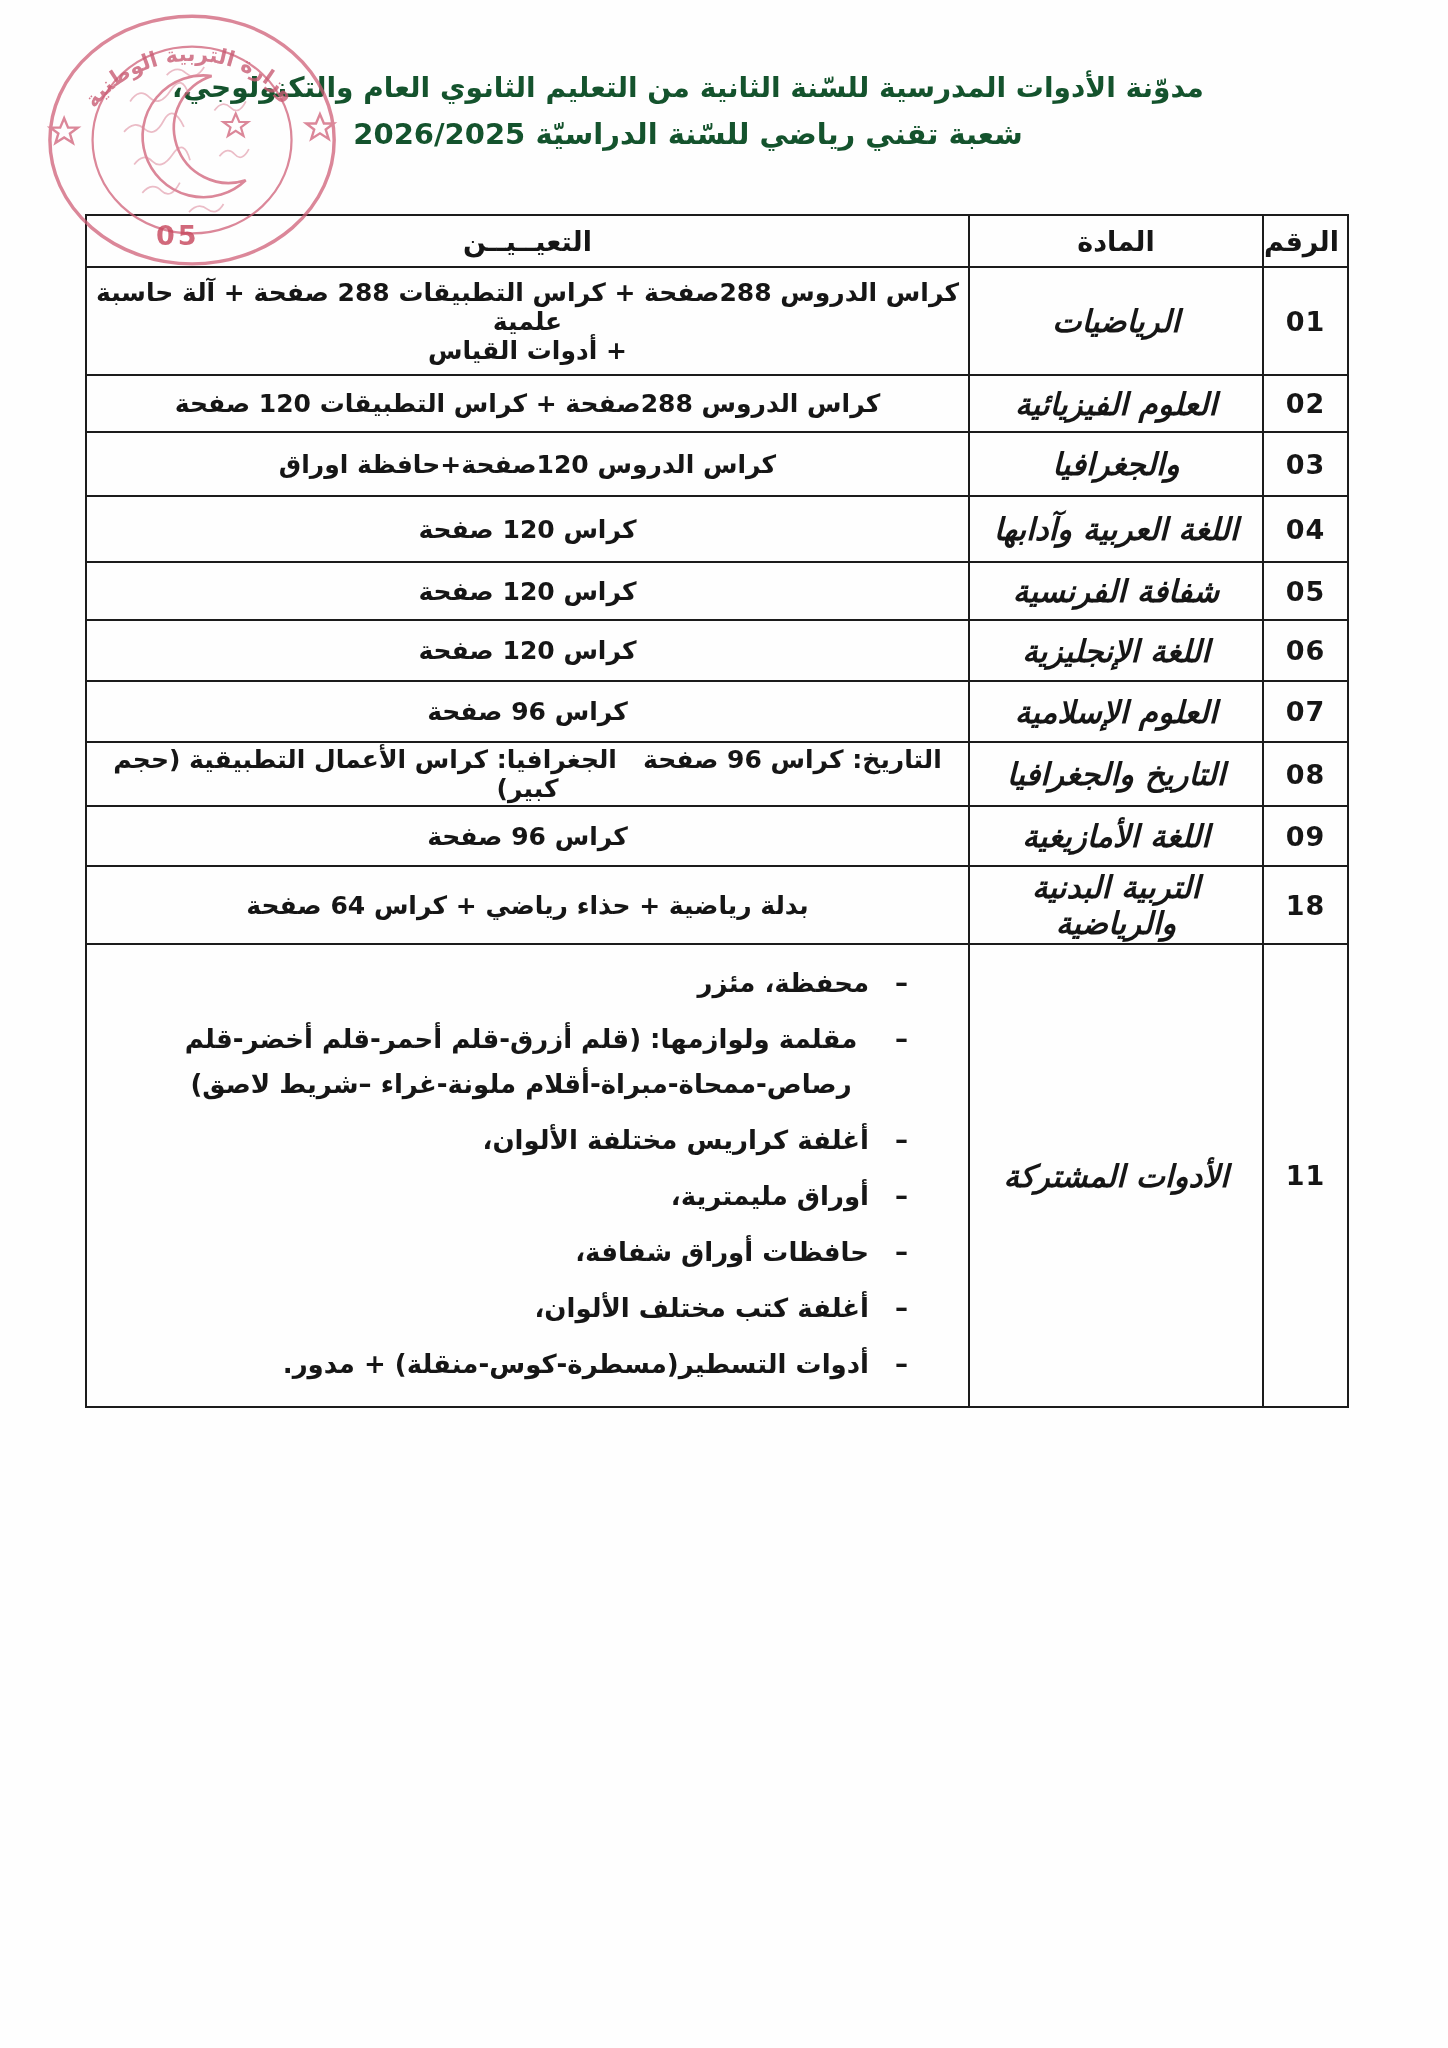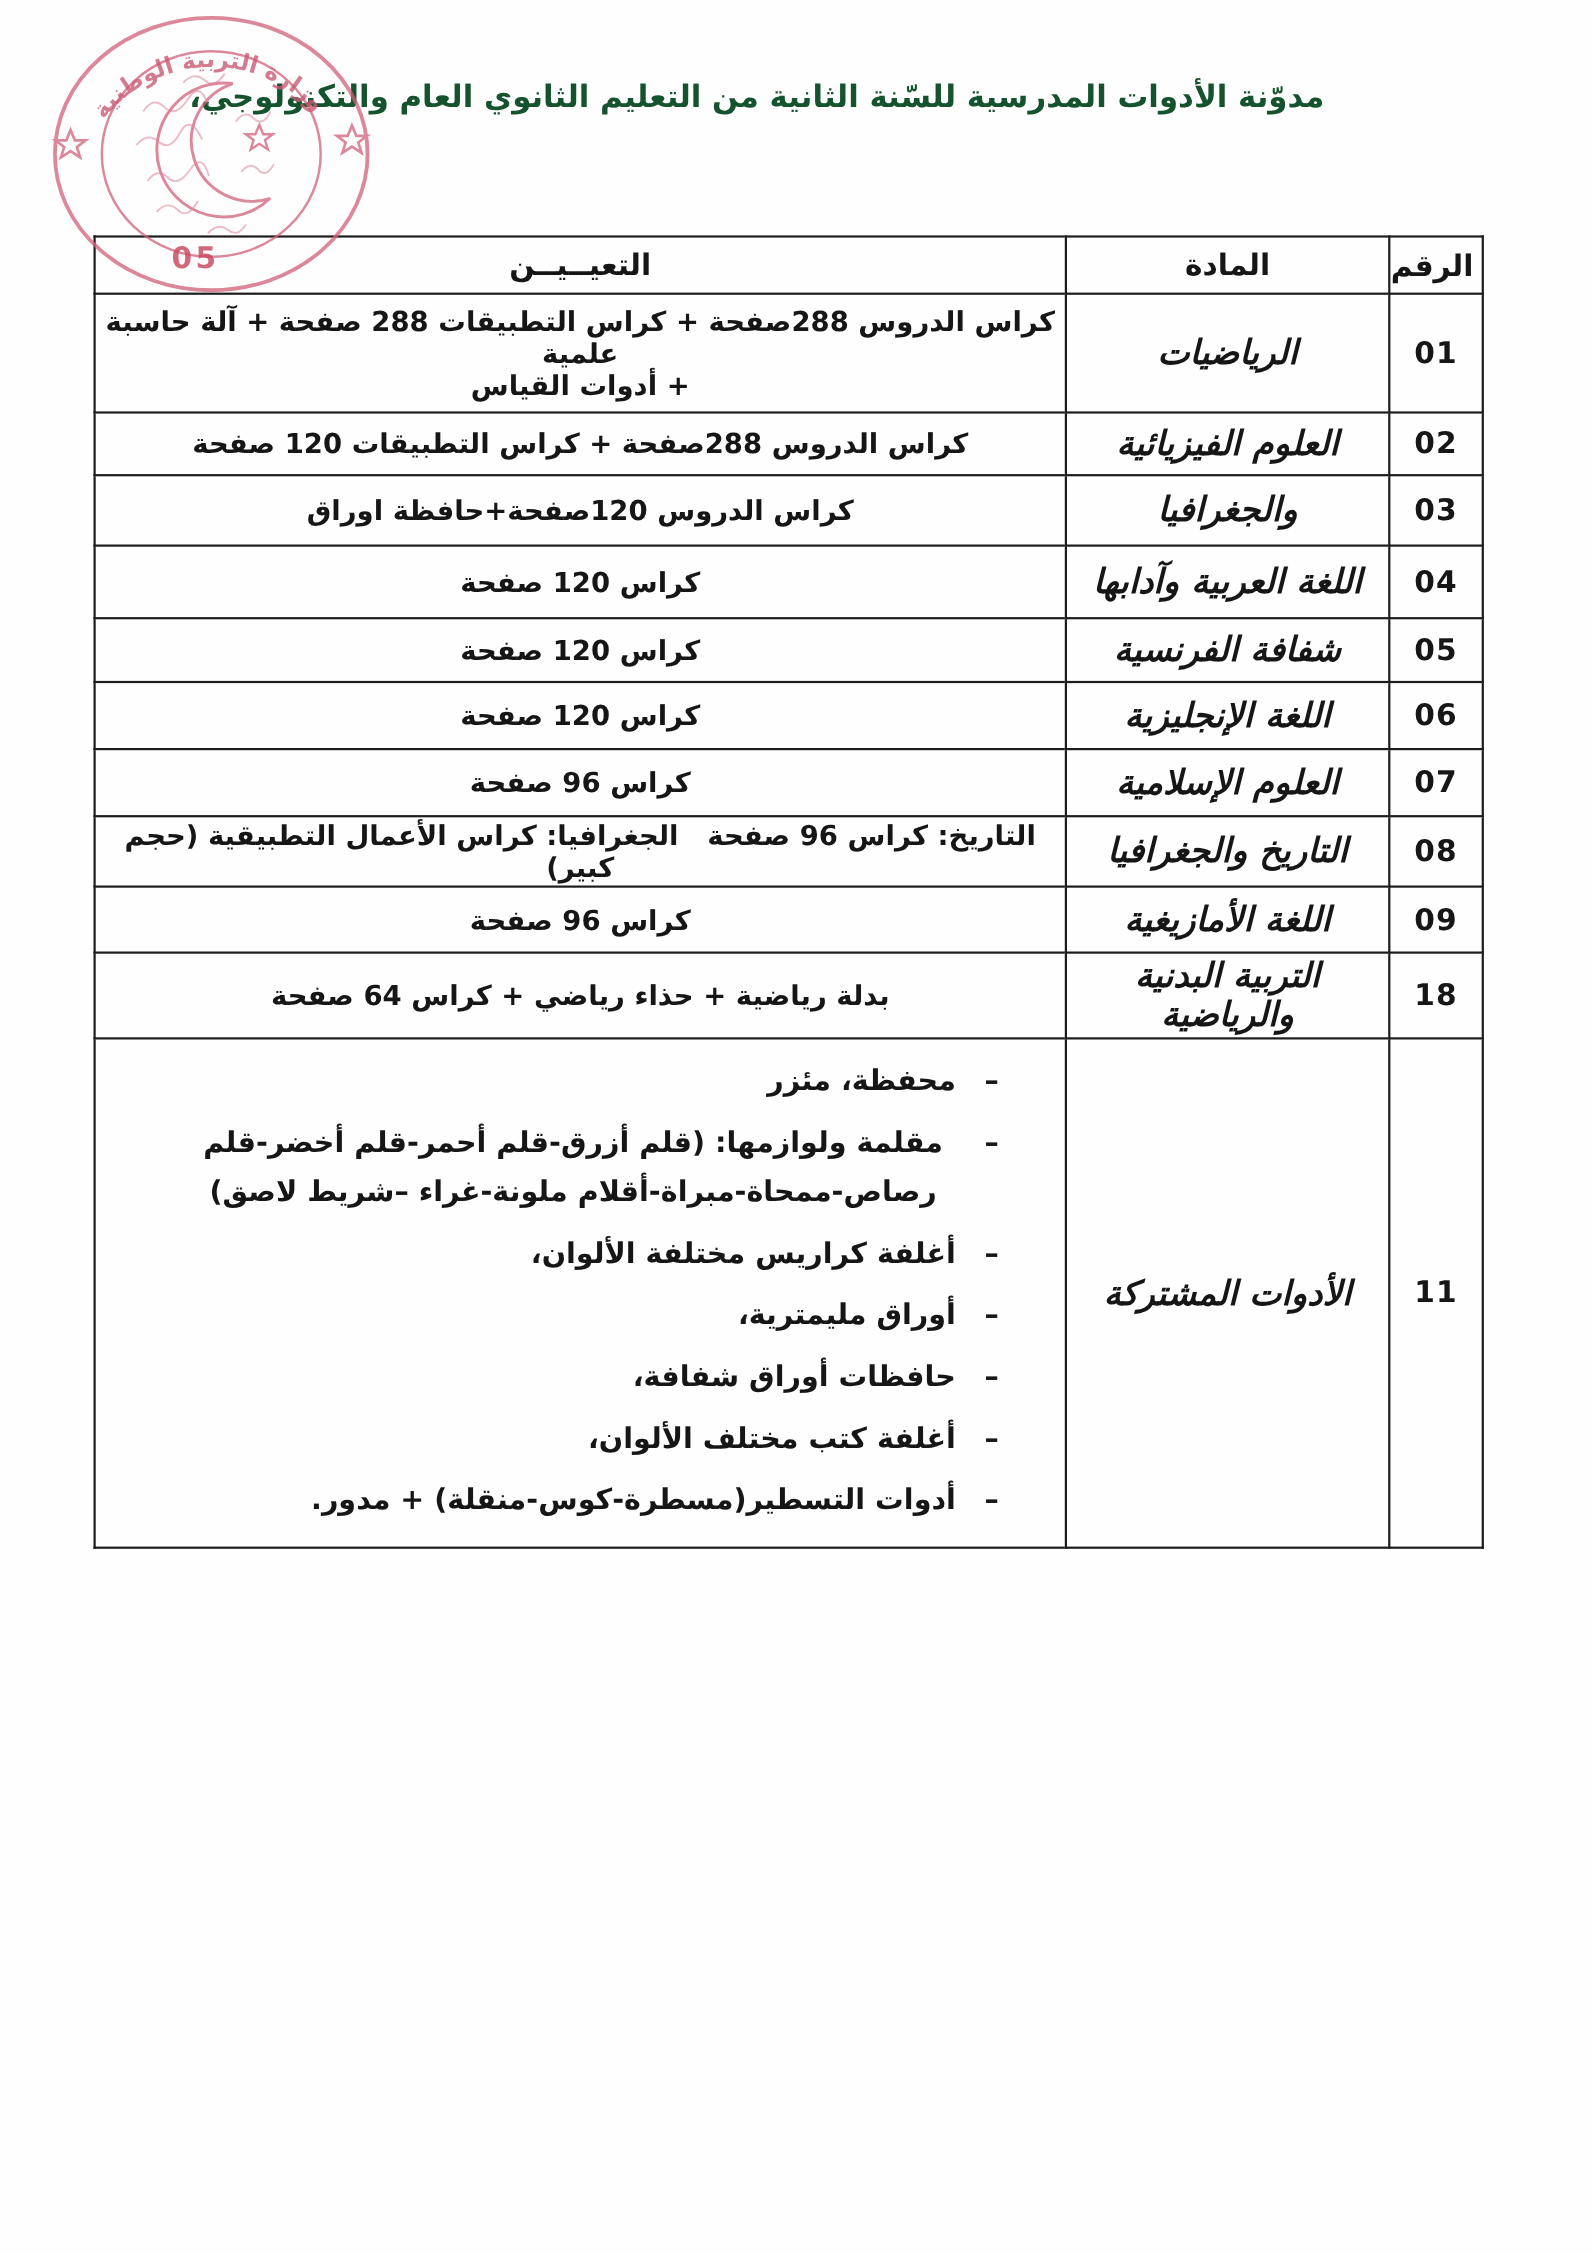--- a/index.html
+++ b/index.html
@@ -74,20 +74,21 @@
     color:#c8495f; opacity:.82;
   }
 </style>
 </head>
 <body>
 
 <div class="page">
 
   <div class="title-block">
     <div class="title-line1">مدوّنة الأدوات المدرسية للسّنة الثانية من التعليم الثانوي العام والتكنولوجي،</div>
+    <div class="title-line2">شعبة تقني رياضي للسّنة الدراسيّة 2026/2025</div>
   </div>
 
   <table class="doc-table">
     <colgroup>
       <col style="width:85px">
       <col style="width:294px">
       <col style="width:883px">
     </colgroup>
     <tbody>
         <tr class="rh-head">

